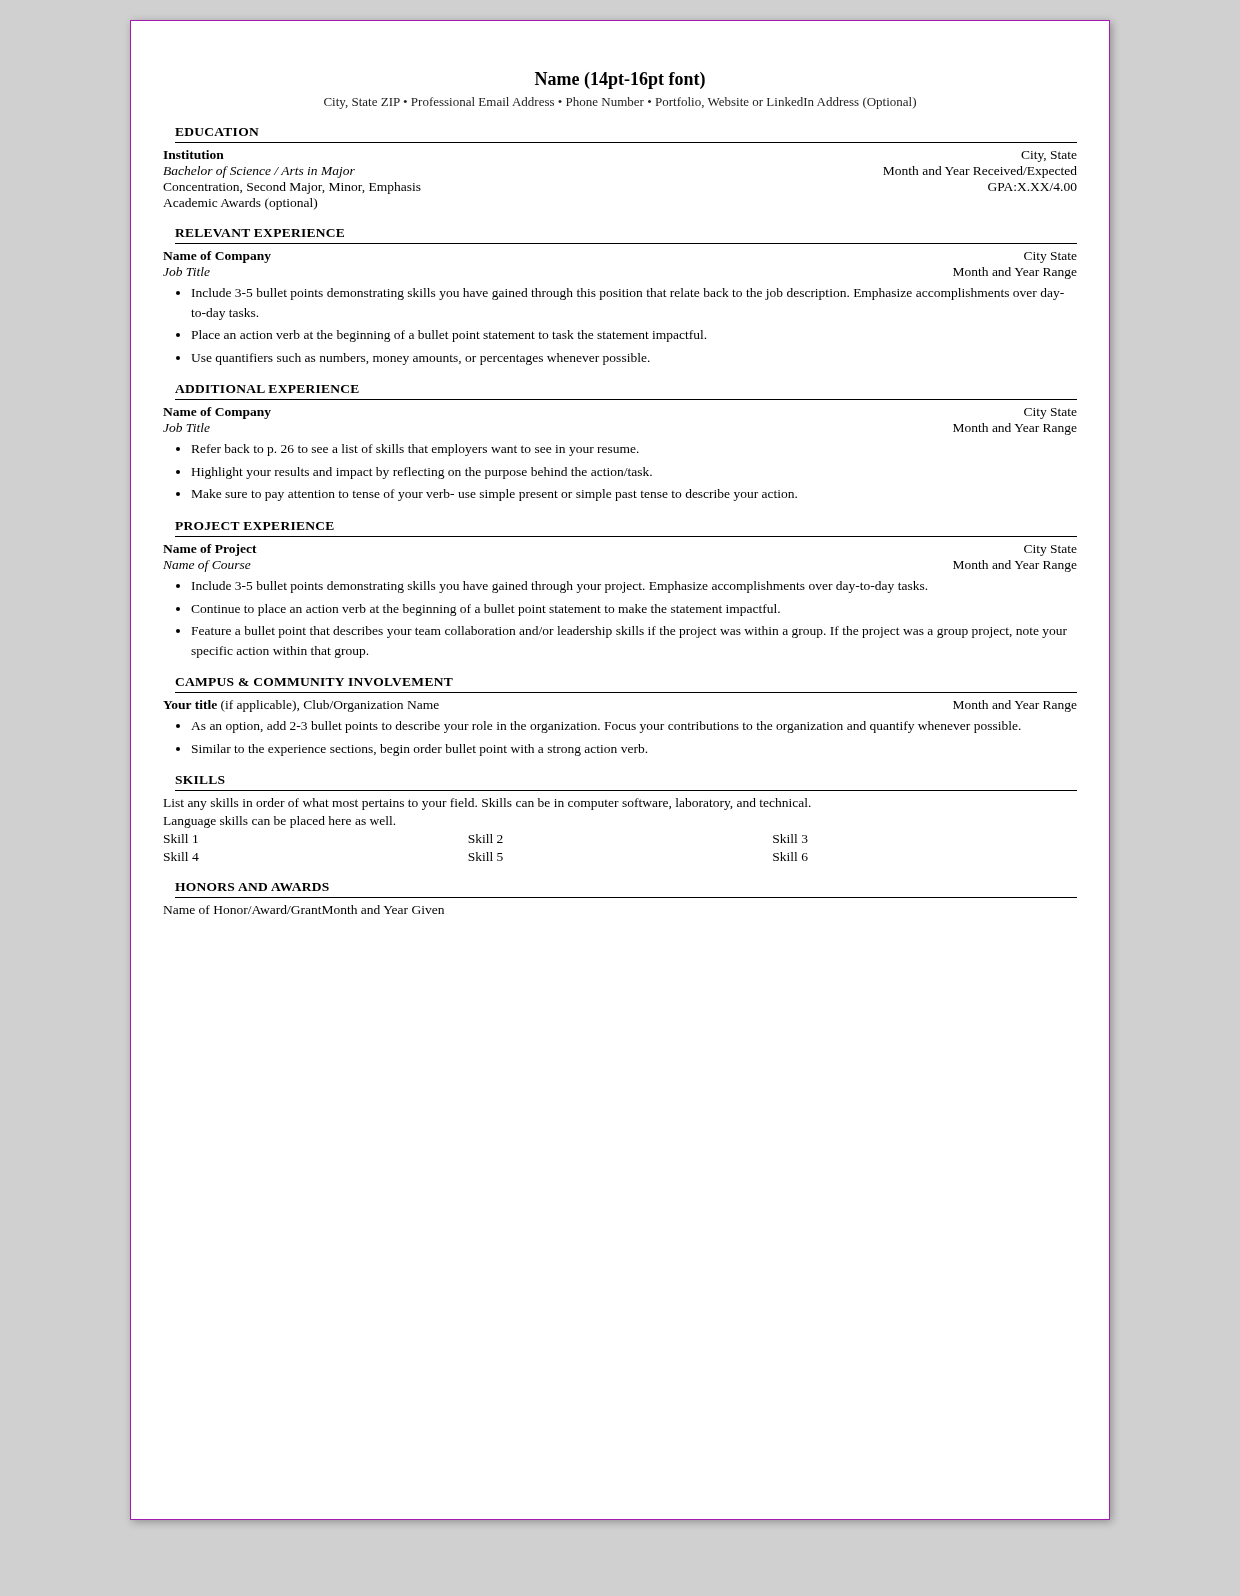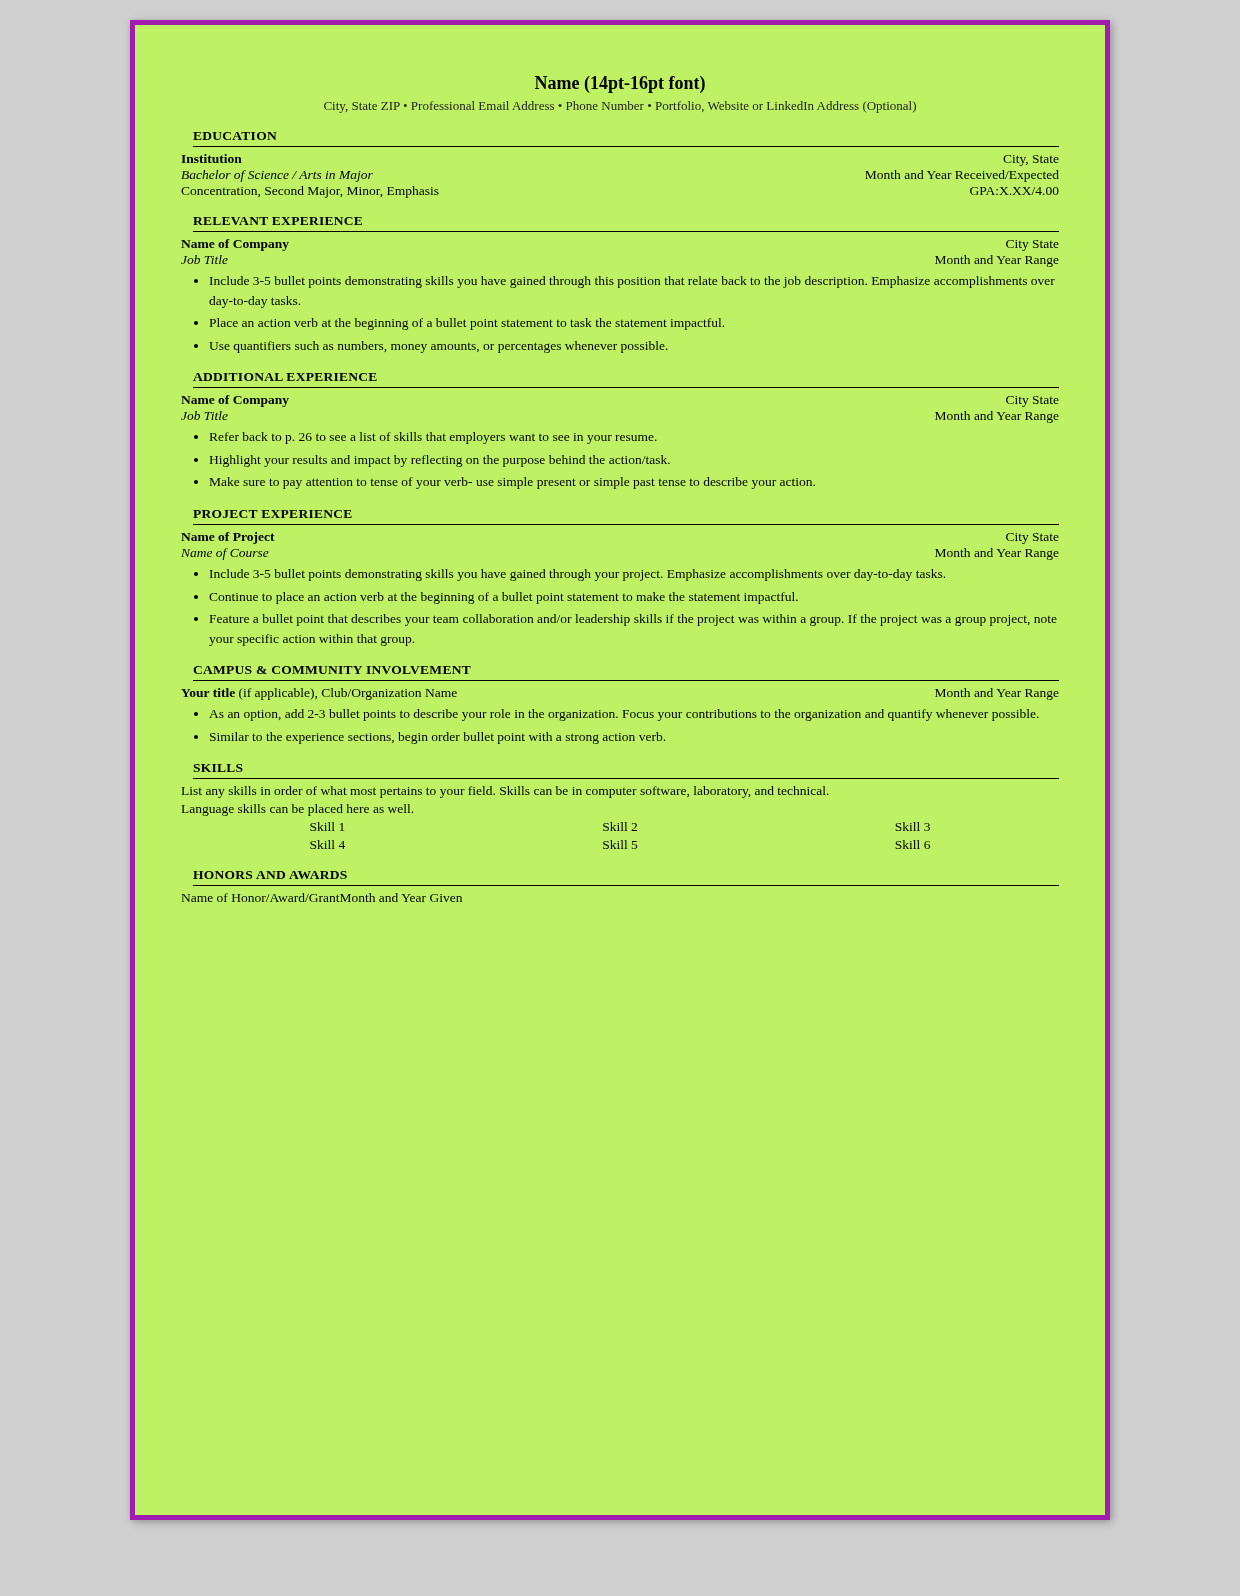--- a/index.html
+++ b/index.html
@@ -11,25 +11,25 @@
     body {
       background: #d0d0d0;
       display: flex;
       justify-content: center;
       align-items: flex-start;
       padding: 20px;
       font-family: 'Times New Roman', Times, serif;
     }
 
     .page {
-      background: #bef264;
+      background: #ffffff;
       width: 980px;
       min-height: 1500px;
-      padding: 48px 46px;
-      border: 5px solid #a21caf;
+      padding: 48px 32px;
+      border: 1px solid #a21caf;
       box-shadow: 2px 2px 8px rgba(0,0,0,0.3);
     }
 
     .header {
       text-align: center;
       margin-bottom: 6px;
     }
 
     .header-name {
       font-size: 18px;
@@ -106,21 +106,20 @@
       margin-top: 2px;
     }
 
     .skills-text {
       font-size: 13.5px;
       margin-bottom: 2px;
     }
 
     .skills-item {
       font-size: 13.5px;
-      text-align: center;
     }
 
     .bold-inline {
       font-weight: bold;
     }
 
     .honors-row {
       display: flex;
       justify-content: flex-start;
     }
@@ -152,20 +151,21 @@
         <span class="entry-right">City, State</span>
       </div>
       <div class="entry-row">
         <span class="entry-italic">Bachelor of Science / Arts in Major</span>
         <span class="entry-right">Month and Year Received/Expected</span>
       </div>
       <div class="entry-row">
         <span class="entry-plain">Concentration, Second Major, Minor, Emphasis</span>
         <span class="entry-right">GPA:X.XX/4.00</span>
       </div>
+      <div class="entry-plain">Academic Awards (optional)</div>
     </div>
   </div>
 
   <div class="section">
     <div class="section-title">RELEVANT EXPERIENCE</div>
     <div class="entry">
       <div class="entry-row">
         <span class="entry-left">Name of Company</span>
         <span class="entry-right">City State</span>
       </div>

